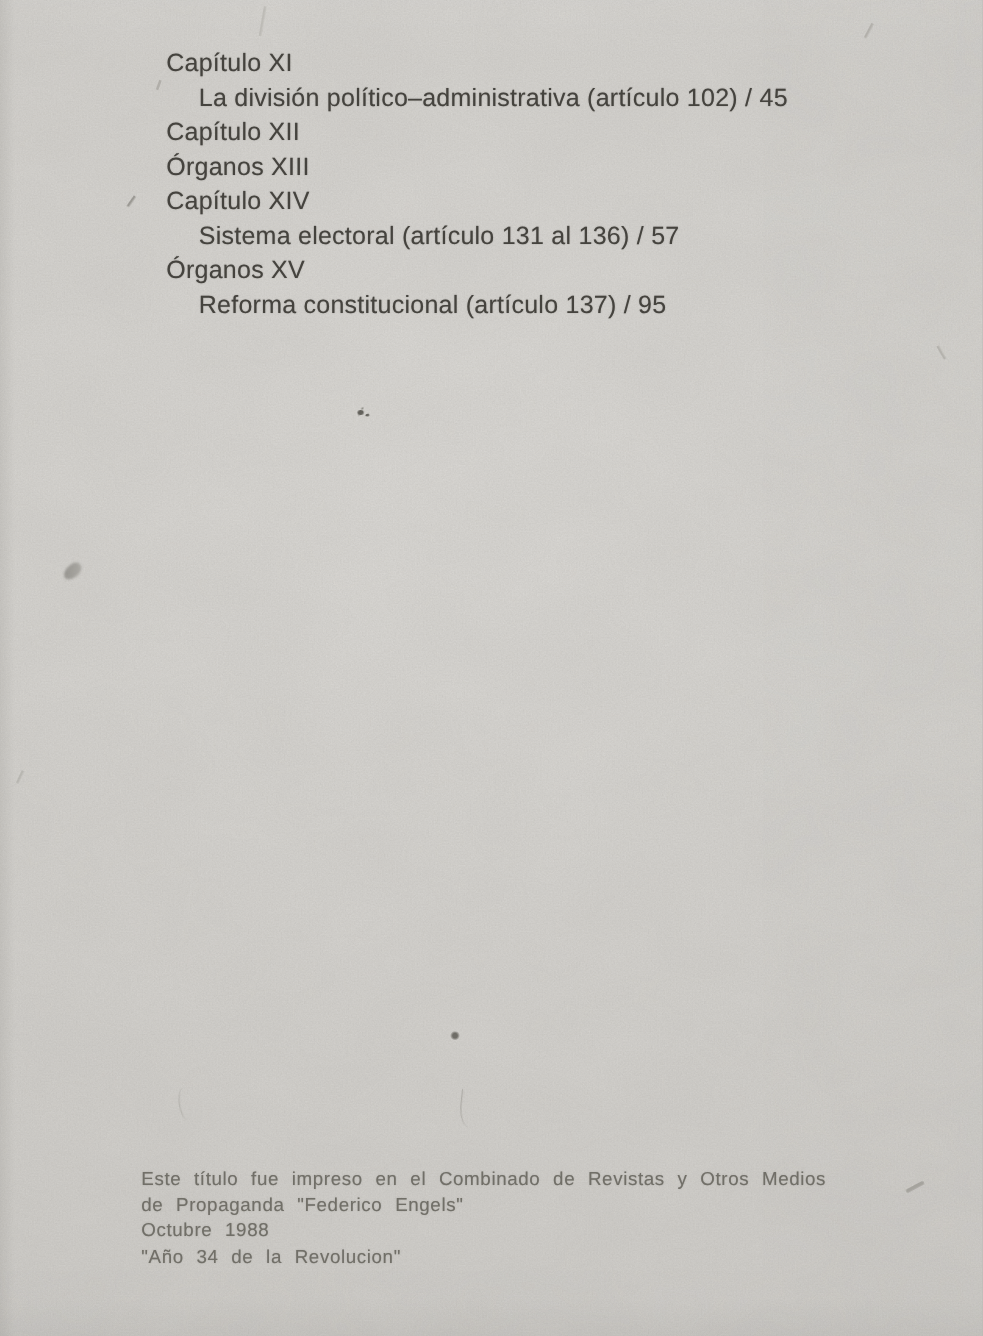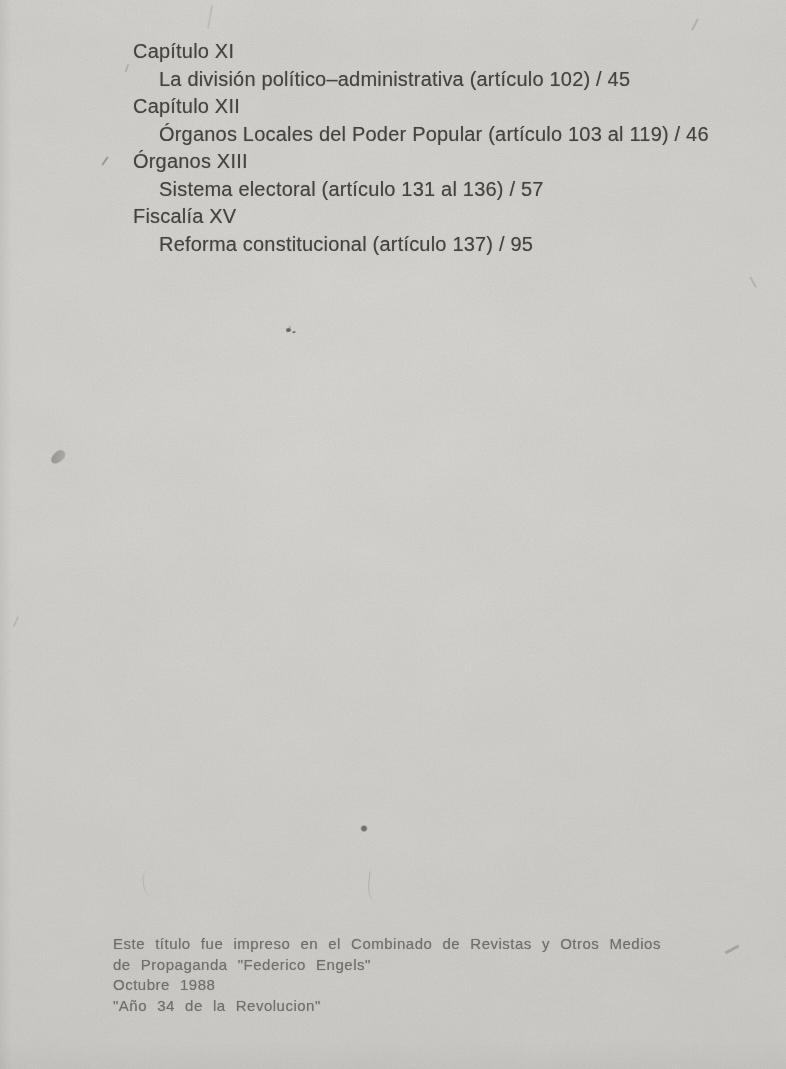--- a/index.html
+++ b/index.html
@@ -88,30 +88,30 @@
     <rect width="786" height="1069" filter="url(#grain)" opacity="0.16"></rect>
   </svg>
 
   <div class="toc">
     <div>
       <div class="chapter-heading">Capítulo XI</div>
       <div class="chapter-entry">La división político–administrativa (artículo 102) / 45</div>
     </div>
     <div>
       <div class="chapter-heading">Capítulo XII</div>
-      <div class="chapter-entry">Órganos Locales del Poder Popular (artículo 103 al 119) / 46</div>
     </div>
     <div>
       <div class="chapter-heading">Órganos XIII</div>
     </div>
     <div>
+      <div class="chapter-heading">Capítulo XIV</div>
       <div class="chapter-entry">Sistema electoral (artículo 131 al 136) / 57</div>
     </div>
     <div>
-      <div class="chapter-heading">Fiscalía XV</div>
+      <div class="chapter-heading">Órganos XV</div>
       <div class="chapter-entry">Reforma constitucional (artículo 137) / 95</div>
     </div>
   </div>
 
   <div class="colophon">
     <div class="colophon-line">Este título fue impreso en el Combinado de Revistas y Otros Medios</div>
     <div class="colophon-line">de Propaganda "Federico Engels"</div>
     <div class="colophon-line">Octubre 1988</div>
     <div class="colophon-line">"Año 34 de la Revolucion"</div>
   </div>

